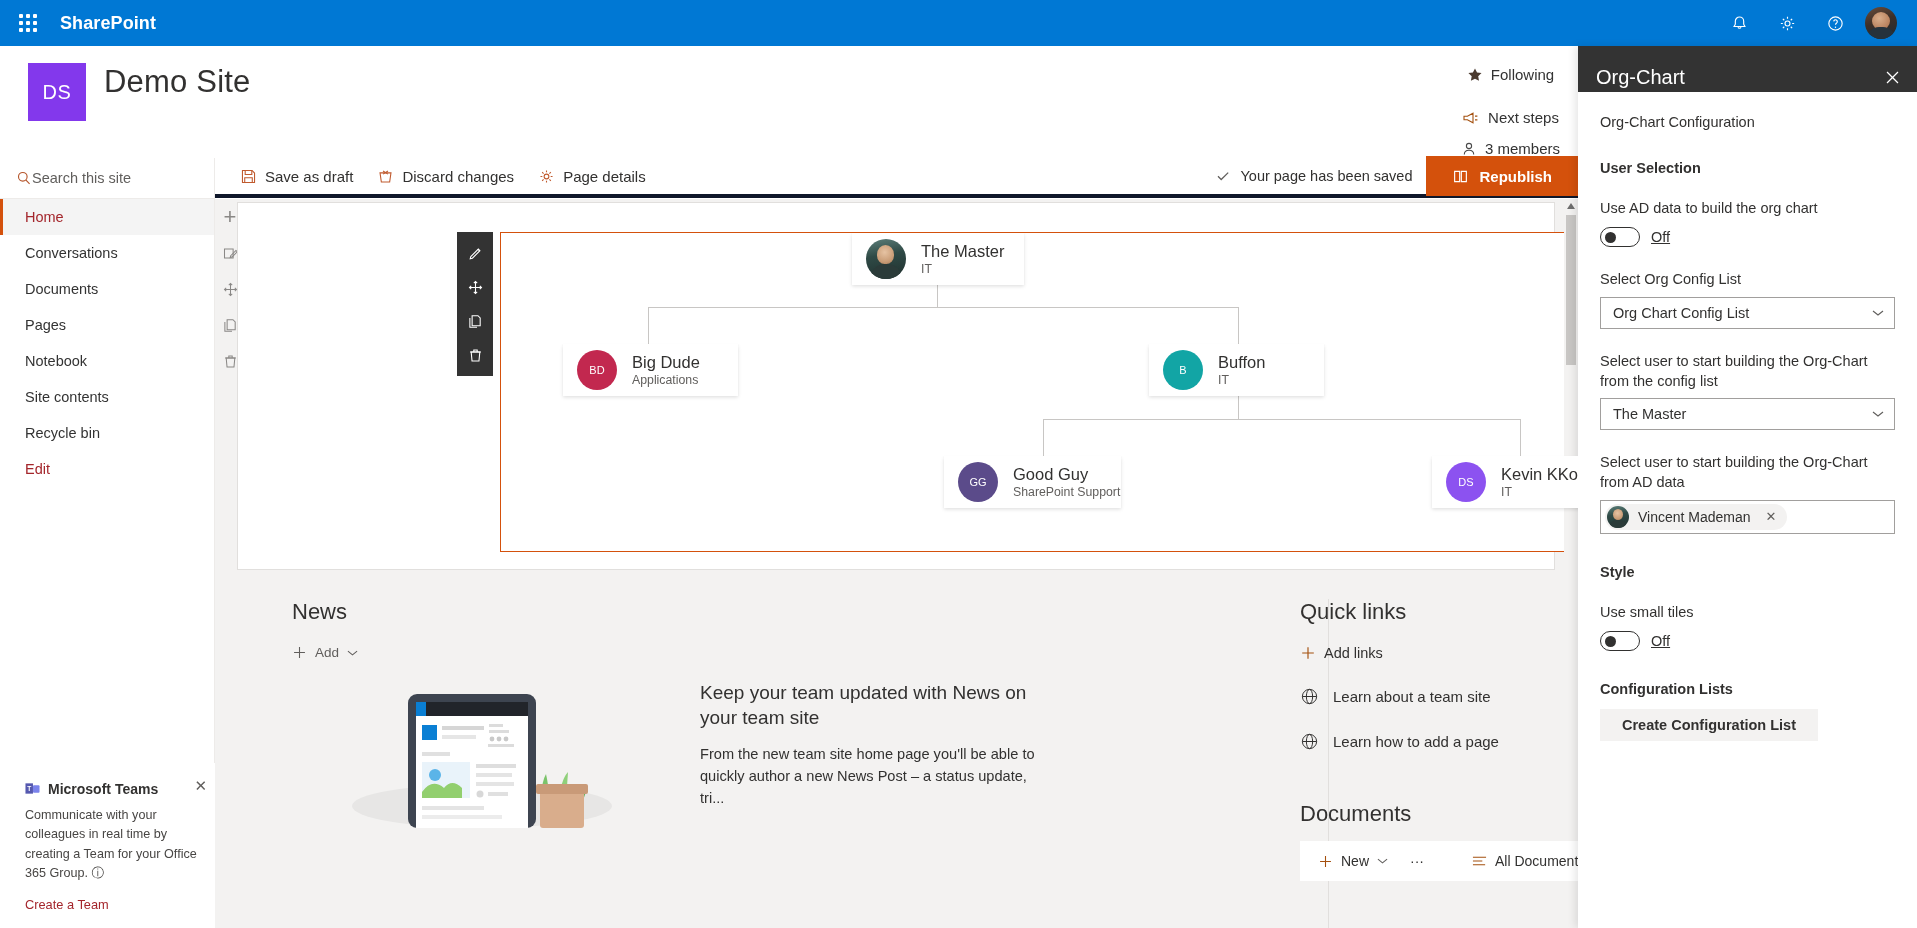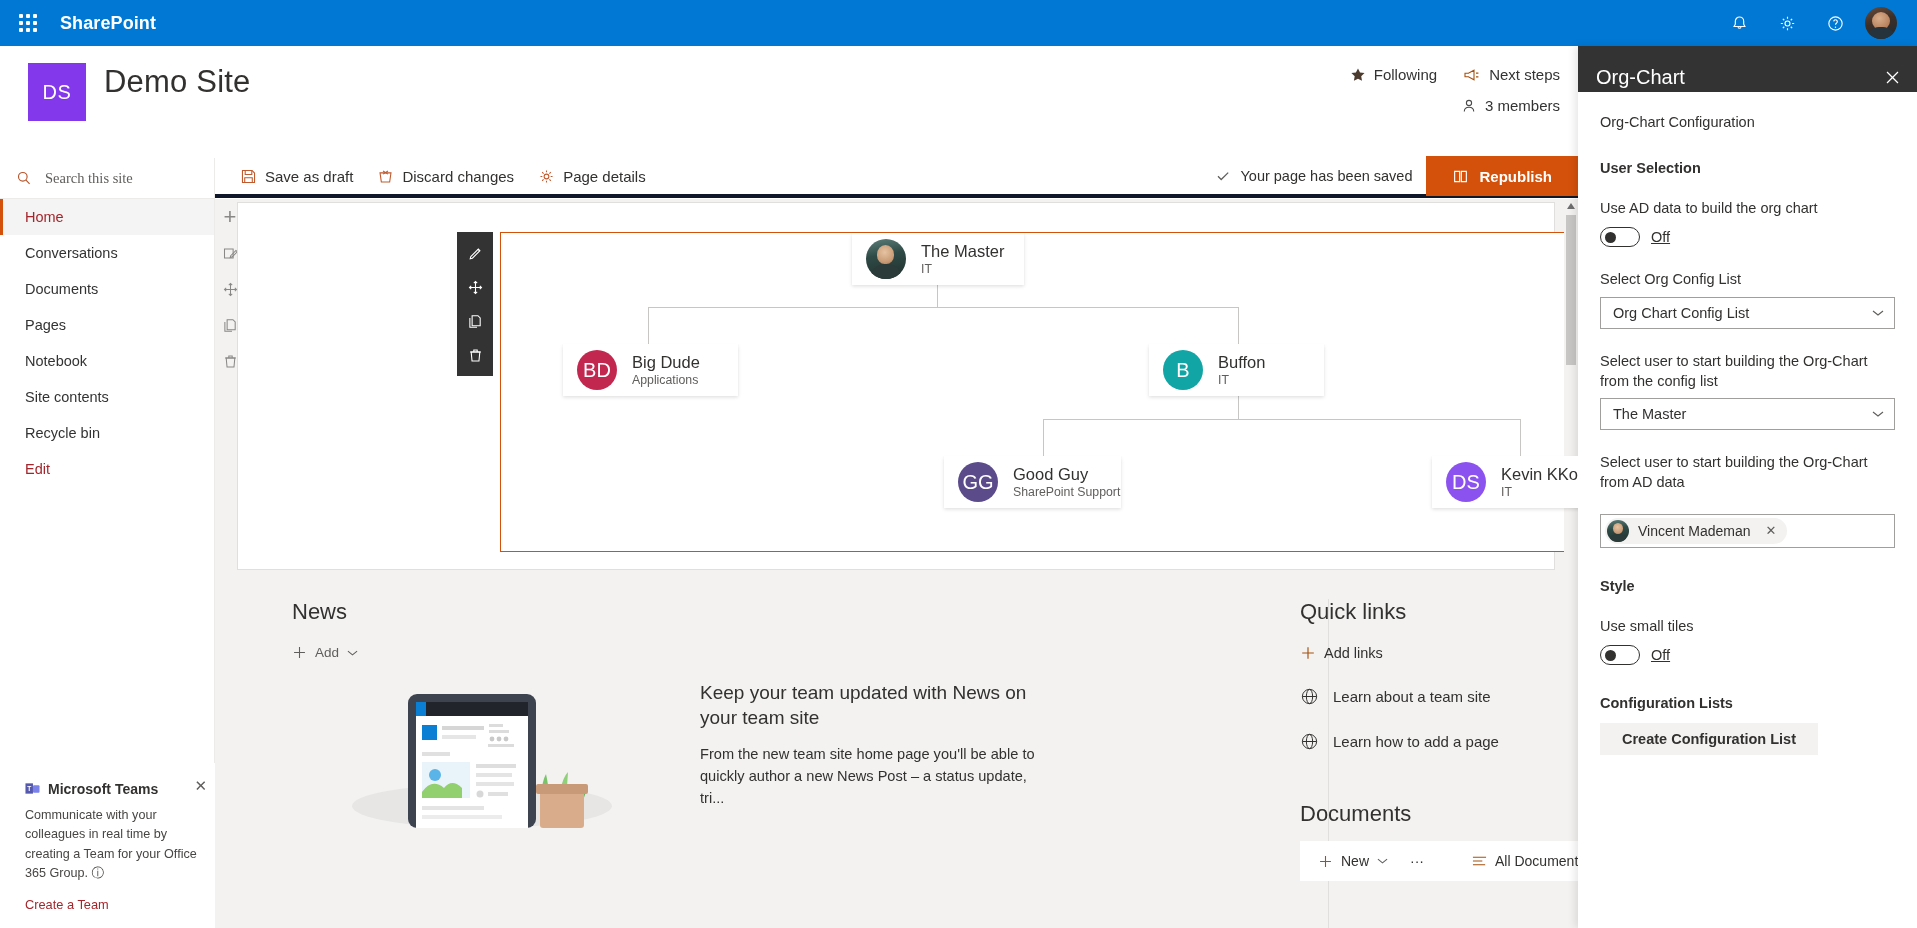--- a/index.html
+++ b/index.html
@@ -29,40 +29,40 @@
      background: radial-gradient(circle at 40% 35%, #d9ae8c 0%, #b8805c 70%, #8d5b3c 100%); }
   .suite-avatar::before { content:""; position:absolute; left:2px; bottom:0; width:28px; height:12px; border-radius:14px 14px 0 0; background:#26323c; z-index:2;}
 
   
   .site-header { position: absolute; top: 46px; left: 0; width: 1578px; height: 81px; background: #fff; }
   .site-logo { position: absolute; left: 28px; top: 17px; width: 58px; height: 58px; background: #8338ec; color: #fff;
     display:flex; align-items:center; justify-content:center; font-size: 20px; letter-spacing:.5px; }
   .site-title { position: absolute; left: 104px; top: 18px; font-size: 31px; color: #323130; font-weight: 300; letter-spacing: .2px; cursor:pointer;}
   .site-sub { position: absolute; left: 116px; top: 113px; font-size: 14.5px; color: #484644; }
   .hdr-actions { position: absolute; right: 18px; top: 20px; text-align: right; }
-  .hdr-row { display: flex; justify-content: flex-end; align-items: center; gap: 26px; }
+  .hdr-row { display: flex; justify-content: flex-end; align-items: center; gap: 26px; flex-direction: column; }
   .hdr-row + .hdr-row { margin-top: 14px; }
   .hdr-btn { display: flex; align-items: center; gap: 8px; font-size: 15px; color: #333; cursor: pointer; }
   .hdr-btn svg { display:block; }
 
   
   .cmdbar { position: absolute; top: 158px; left: 215px; width: 1363px; height: 40px; background: #fff;
     display: flex; align-items: center; border-bottom: 4px solid #0f172a; }
   .cmd-item { display: flex; align-items: center; gap: 8px; font-size: 15px; color: #323130; margin-right: 24px; cursor: pointer; }
   .cmd-item:first-child { margin-left: 25px; }
   .cmd-right { margin-left: auto; display: flex; align-items: center; height: 40px; }
   .saved-msg { display: flex; align-items: center; gap: 9px; font-size: 14.5px; color: #323130; margin-right: 14px; }
   .republish { background: #d4510c; color: #fff; height: 40px; padding: 0 26px; display: flex; align-items: center;
     gap: 10px; font-size: 15px; font-weight: bold; cursor: pointer; border: none; font-family: inherit; }
 
   
   .leftnav { position: absolute; top: 158px; left: 0; width: 215px; height: 770px; background: #fff; border-right: 1px solid #edebe9;}
   .search-box { display: flex; align-items: center; height: 41px; border-bottom: 1px solid #edebe9; padding-left: 16px; cursor: text; }
-  .search-box input { border: none; outline: none; font-size: 14.5px; color: #323130; margin-left: 13px;
-    font-family: Liberation Serif, serif; background: transparent; width: 150px; }
+  .search-box input { border: none; outline: none; font-size: 14.5px; color: #323130; 
+    font-family: Liberation Sans, sans-serif; background: transparent; width: 150px; }
   .search-box input::placeholder { color: #605e5c; }
   .nav-item { height: 36px; display: flex; align-items: center; padding-left: 25px; font-size: 14.5px; color: #333; cursor: pointer; }
   .nav-item.active { background: #f4f4f4; color: #a4262c; border-left: 3px solid #d4510c; padding-left: 22px; }
   .nav-item.accent { color: #a4262c; }
 
   
   .teams-promo { position: absolute; left: 0; bottom: 0; width: 215px; padding: 18px 18px 16px 25px; background:#fff;}
   .teams-head { display: flex; align-items: center; gap: 8px; font-size: 14px; color: #323130; font-weight: 600; }
   .teams-body { font-size: 12.6px; color: #484644; line-height: 1.55; margin-top: 9px; }
   .teams-cta { font-size: 12.8px; color: #a4262c; margin-top: 13px; cursor: pointer; }
@@ -79,21 +79,21 @@
   .wp-toolbar .tb { width: 36px; height: 34px; display: flex; align-items: center; justify-content: center; color: #fff; cursor: pointer; }
 
   
   .wp-frame { position: absolute; left: 22px; top: 3px; width: 1318px; height: 368px; background: #fff; border: 1px solid #e1dfdd; }
   .wp-selected { position: absolute; left: 285px; top: 33px; width: 1196px; height: 320px; border: 1px solid #d4510c; background: #fff; }
 
   .orgchart { position: relative; width: 100%; height: 100%; }
   .node { position: absolute; background: #fff; box-shadow: 0 1.6px 3.6px rgba(0,0,0,.13), 0 0.3px 0.9px rgba(0,0,0,.10);
      height: 52px; display: flex; align-items: center; padding-left: 14px; cursor: pointer; z-index: 3; }
   .node .ava { width: 40px; height: 40px; border-radius: 50%; flex: 0 0 40px; display: flex; align-items: center;
-     justify-content: center; color: #fff; font-size: 20px; overflow: hidden; position: relative; text-align: right; }
+     justify-content: center; color: #fff; font-size: 11px; overflow: hidden; position: relative; text-align: right; }
   .node .txt { margin-left: 15px; }
   .node .nm { font-size: 16.5px; color: #323130; font-weight: 400; line-height: 1.15; }
   .node .ttl { font-size: 12.3px; color: #605e5c; margin-top: 2px; }
   .photo { background: linear-gradient(170deg,#5d7f7a 0%,#2f4a46 40%,#20302e 100%); }
   .photo::after { content:""; position:absolute; left:11px; top:6px; width:17px; height:19px; border-radius:50% 50% 45% 45%;
      background: radial-gradient(circle at 45% 38%, #e6c3a3 0%, #c89b75 65%, #9e7352 100%); }
   .photo::before { content:""; position:absolute; left:4px; bottom:0; width:32px; height:15px; border-radius:16px 16px 0 0; background:#2b3b39; z-index:2; }
   .connector { position: absolute; background: #c8c6c4; z-index: 1; }
 
   
@@ -128,21 +128,21 @@
   .panel-sub { font-size: 14.5px; color: #323130; }
   .sect-title { font-size: 14.5px; color: #323130; font-weight: bold; margin-top: 30px; }
   .field-label { font-size: 14.5px; color: #323130; margin-top: 22px; line-height: 1.4; }
   .toggle-row { display: flex; align-items: center; gap: 11px; margin-top: 9px; }
   .toggle { width: 40px; height: 20px; border-radius: 10px; border: 1px solid #323130; background: #fff; position: relative; cursor: pointer; }
   .toggle i { position: absolute; left: 4px; top: 4px; width: 11px; height: 11px; border-radius: 50%; background: #323130; display: block; }
   .toggle-lbl { font-size: 14.5px; color: #323130; text-decoration: underline; }
   .dropdown { margin-top: 7px; height: 32px; border: 1px solid #a19f9d; display: flex; align-items: center;
      padding: 0 10px 0 12px; font-size: 14.5px; color: #323130; cursor: pointer; background:#fff; }
   .dropdown .cv { margin-left: auto; color: #605e5c; display: flex; }
-  .peoplepicker { margin-top: 21px; min-height: 32px; border: 1px solid #a19f9d; display: flex; align-items: center; padding: 3px 4px; background:#fff; cursor:text;}
+  .peoplepicker { margin-top: 7px; min-height: 32px; border: 1px solid #a19f9d; display: flex; align-items: center; padding: 3px 4px; background:#fff; cursor:text;}
   .persona { display: flex; align-items: center; gap: 9px; background: #f3f2f1; border-radius: 13px; padding: 2px 4px 2px 2px; }
   .persona .pav { width: 22px; height: 22px; border-radius: 50%; overflow: hidden; position: relative;
      background: linear-gradient(170deg,#5d7f7a 0%,#2f4a46 40%,#20302e 100%); flex: 0 0 22px; }
   .persona .pav::after { content:""; position:absolute; left:6px; top:3px; width:10px; height:11px; border-radius:50%;
      background: radial-gradient(circle at 45% 38%, #e6c3a3 0%, #c89b75 65%, #9e7352 100%); }
   .persona .pav::before { content:""; position:absolute; left:2px; bottom:0; width:18px; height:8px; border-radius:9px 9px 0 0; background:#2b3b39; z-index:2;}
   .persona .pnm { font-size: 14px; color: #323130; }
   .persona .prm { color: #605e5c; font-size: 13px; cursor: pointer; padding: 0 6px; }
   .panel-btn { margin-top: 12px; background: #f3f2f1; border: none; height: 32px; padding: 0 22px;
      font-size: 14.5px; font-weight: bold; color: #323130; cursor: pointer; font-family: inherit; }

